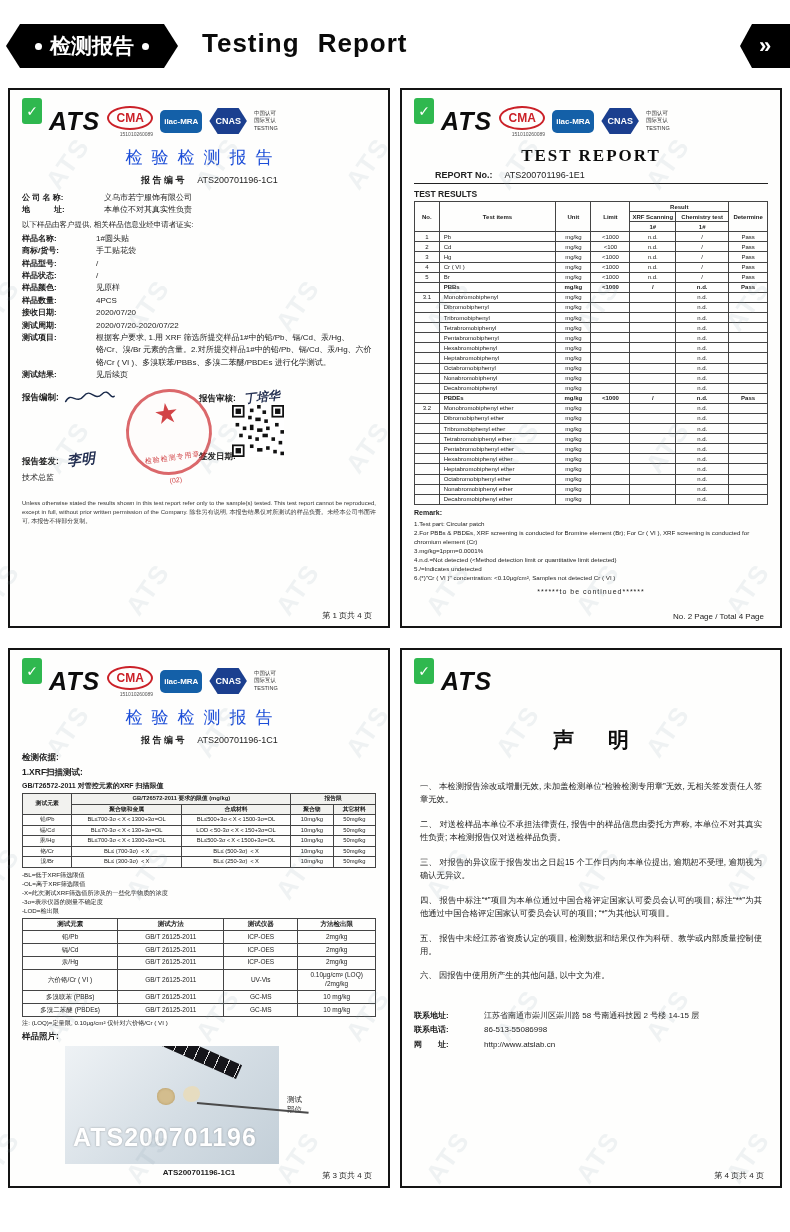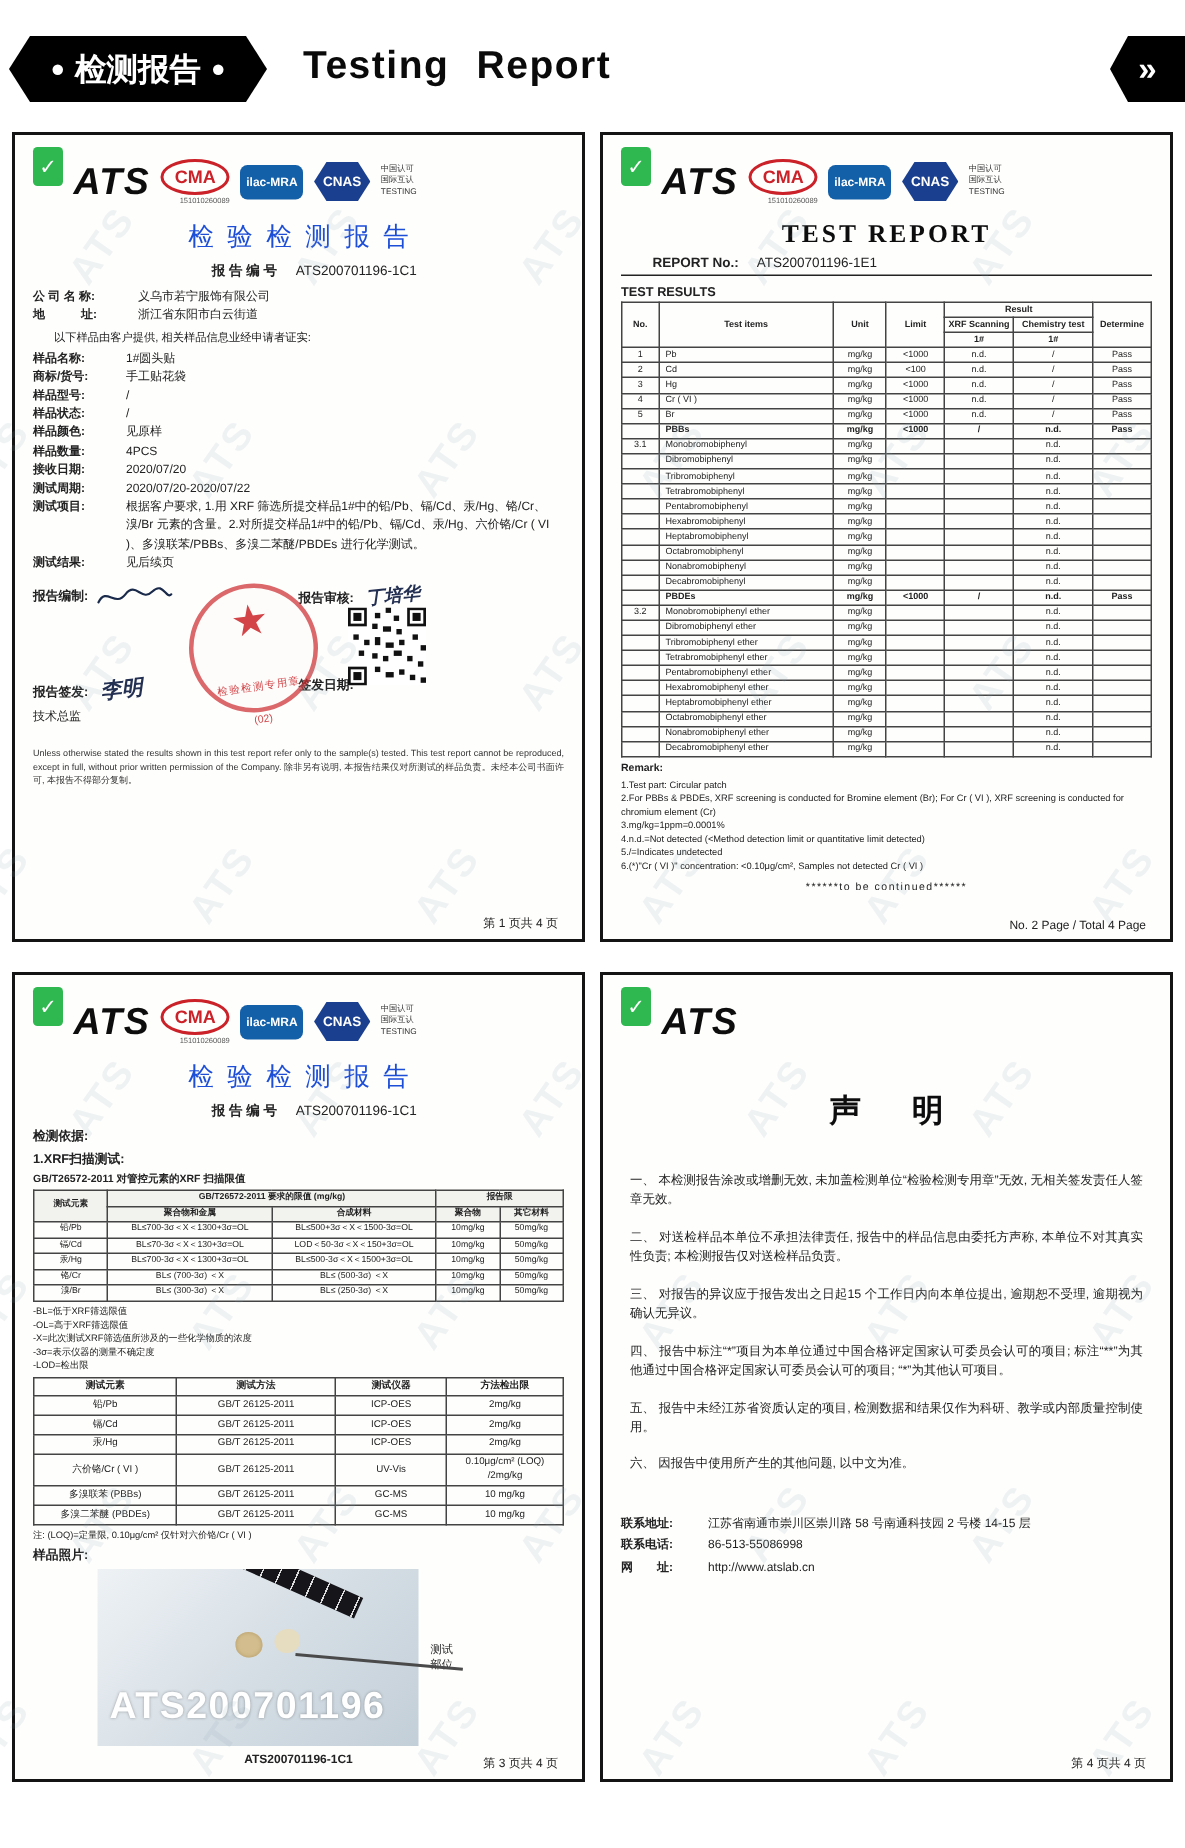--- a/index.html
+++ b/index.html
@@ -43,26 +43,26 @@
 
   
   .cn-title { text-align:center; font-size:17px; font-weight:normal; letter-spacing:9px; color:#1d4ed8; margin:2px 0 5px; padding-left:9px; }
   .en-title { text-align:center; font-size:17px; font-weight:bold; letter-spacing:2px; color:#0d0d0d; margin:0 0 4px; font-family:"Liberation Serif","DejaVu Serif",serif; }
   .report-line { font-size:9px; margin-bottom:5px; text-align:center; }
   .report-line.left { text-align:left; border-bottom:1.5px solid #222; padding-bottom:3px; }
   .report-line .lbl { font-weight:bold; margin-right:10px;margin-left:21px; }
   .section-lbl { font-size:8.5px; font-weight:bold; margin:3px 0 2px; }
 
   
-  .pair-row { display:flex; font-size:8px; line-height:1.55; }
+  .pair-row { display:flex; font-size:8px; line-height:1.55;gap:12px; }
   .pair-row .pl { font-weight:bold; flex:none; width:62px; }
   .pair-row .pl::after { content:":"; }
   .pair-row .pv { flex:1; }
   .company .pl { width:70px; }
-  .note-line { font-size:7.5px; margin:3px 14px; }
+  .note-line { font-size:7.5px; margin:3px 0; }
   .contact { margin-top:26px; }
   .contact .pl { width:58px; font-weight:bold; }
   .contact .pair-row { font-size:8px; line-height:1.8; }
 
   
   .sig-area { position:relative; height:104px; margin-top:8px; font-size:8.5px; }
   .sig-row { display:flex; }
   .sig-row > div { width:50%; }
   .sig-row.r2 { margin-top:44px; }
   .s-lbl { font-weight:bold; }
@@ -167,21 +167,21 @@
       <span class="lbl">报 告 编 号</span>
       <span>ATS200701196-1C1</span>
     </div>
     <div class="pairs company">
         <div class="pair-row">
           <span class="pl">公 司 名 称</span>
           <span class="pv">义乌市若宁服饰有限公司</span>
         </div>
         <div class="pair-row">
           <span class="pl">地　　　址</span>
-          <span class="pv">浙江省东阳市白云街道</span>
+          <span class="pv">本单位不对其真实性负责</span>
         </div>
       </div>
     <div class="note-line">以下样品由客户提供, 相关样品信息业经申请者证实:</div>
     <div class="pairs fields">
         <div class="pair-row">
           <span class="pl">样品名称</span>
           <span class="pv">1#圆头贴</span>
         </div>
         <div class="pair-row">
           <span class="pl">商标/货号</span>

